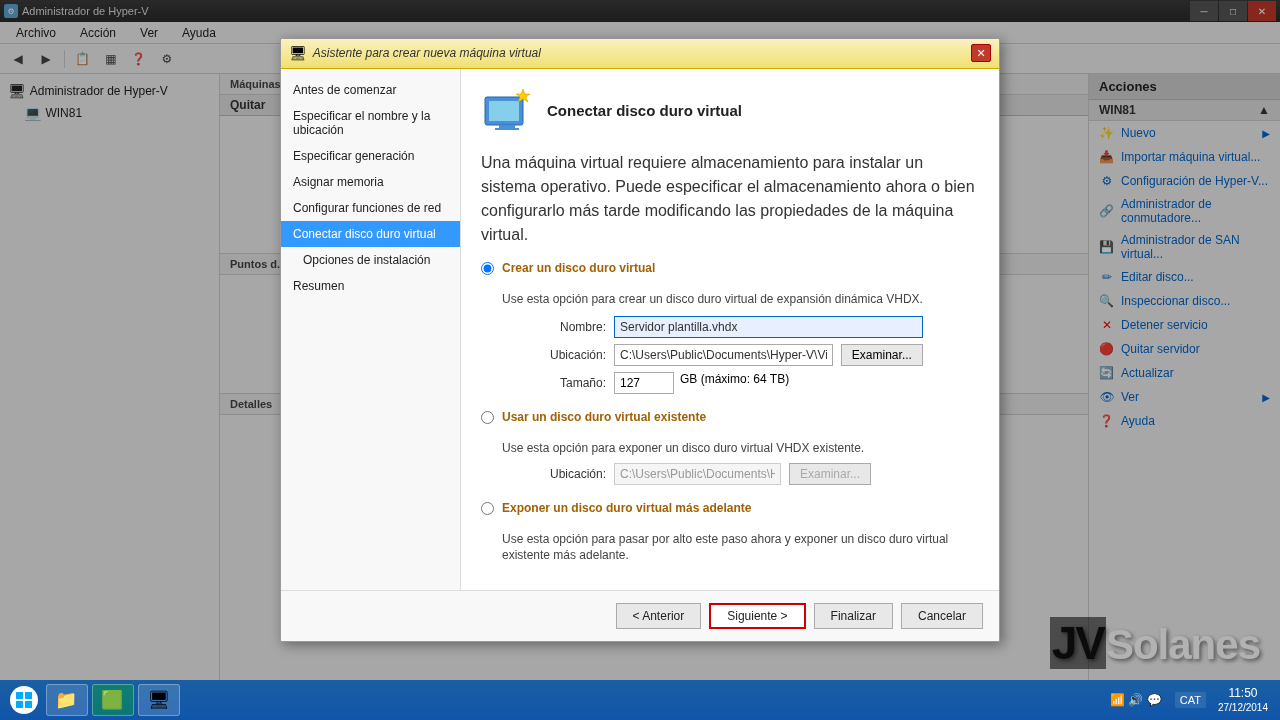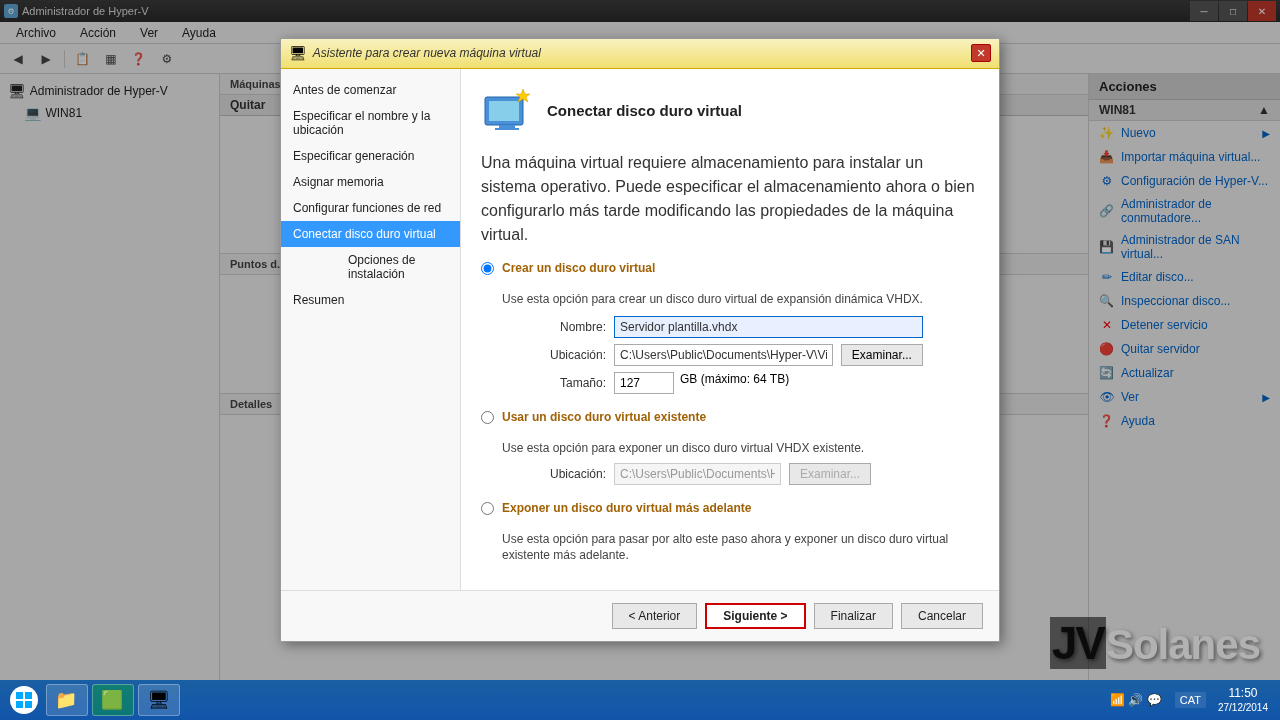--- a/index.html
+++ b/index.html
@@ -344,21 +344,20 @@
       font-size: 12px;
       color: #222;
       cursor: pointer;
     }
     .nav-item.active {
       background: #3399ff;
       color: white;
     }
     .nav-item.sub {
       padding-left: 22px;
-      margin-left: 45px;
     }
 
     .dialog-content {
       flex: 1;
       padding: 16px 20px;
     }
 
     .dialog-page-header {
       display: flex;
       align-items: center;
@@ -476,21 +475,21 @@
       padding: 0 16px;
       background: #e8e8e8;
       border: 1px solid #aaa;
       font-size: 12px;
       cursor: pointer;
       color: #222;
     }
     .footer-btn.primary {
       background: white;
       border: 2px solid #cc0000;
-      font-weight: bold;
+      font-weight: normal;
     }
 
     
     .watermark {
       position: absolute;
       bottom: 50px;
       right: 20px;
       color: rgba(255,255,255,0.85);
       font-size: 42px;
       font-weight: bold;

